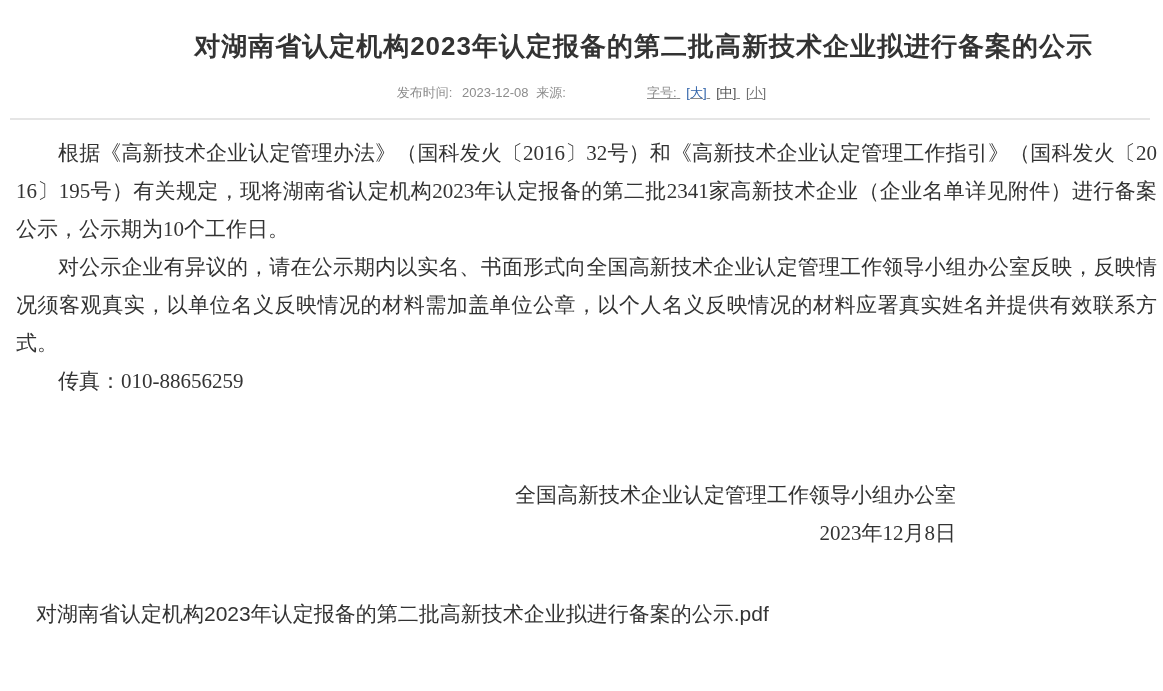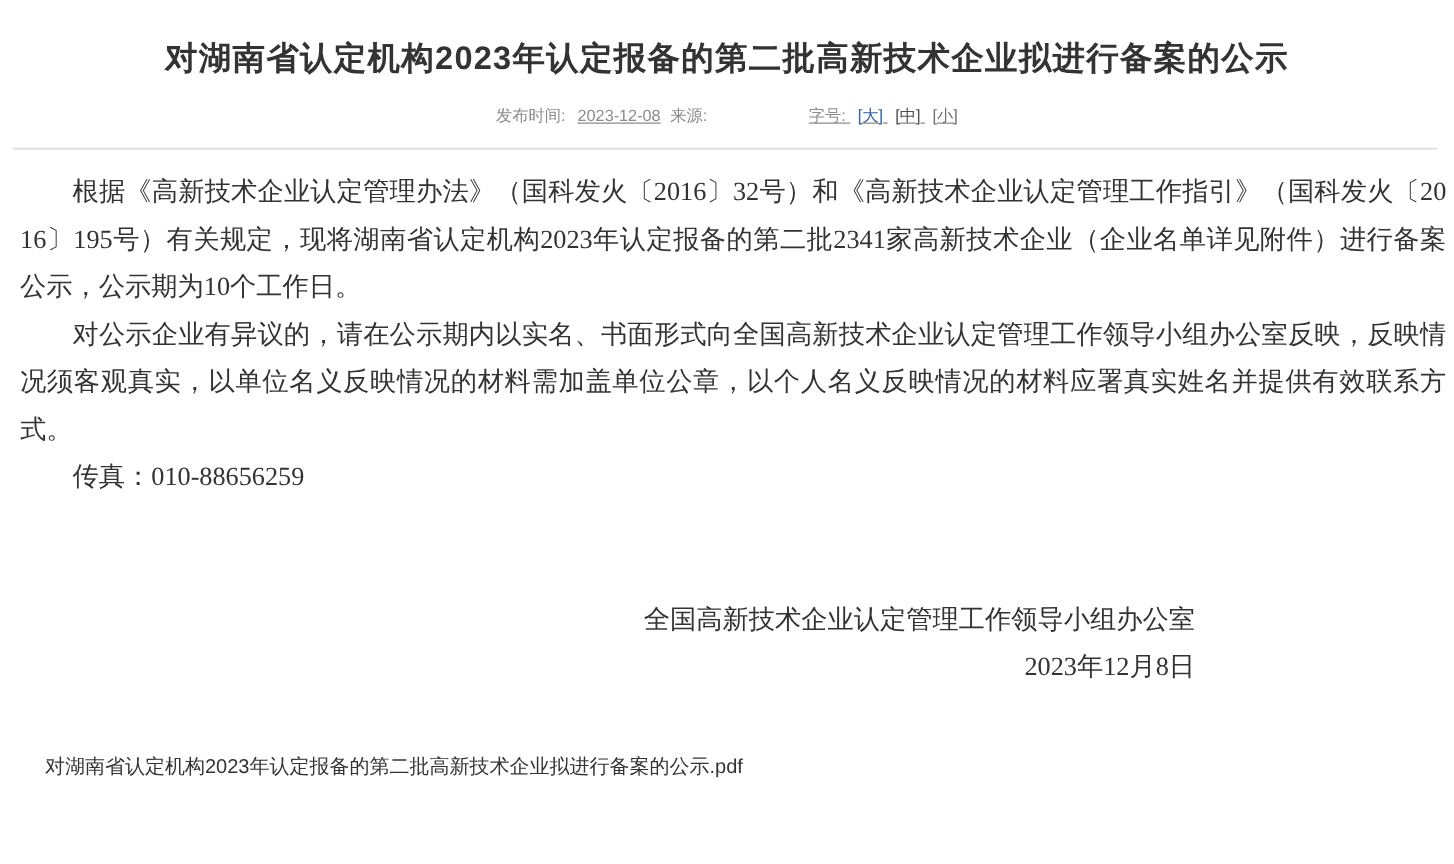--- a/index.html
+++ b/index.html
@@ -22,39 +22,39 @@
   .page {
     position: relative;
     width: 1163px;
     height: 691px;
     background: var(--background);
     overflow: hidden;
   }
   
   .doc-title {
     margin: 30px 70px 0 70px;
-    text-align: center;
+    text-align: right;
     font-family: "Liberation Sans", "DejaVu Sans", sans-serif;
     font-weight: bold;
     font-size: 26px;
     line-height: 32px;
     letter-spacing: 1px;
     color: var(--text);
   }
   .meta-row {
     margin-top: 22px;
     text-align: center;
     font-family: "Liberation Sans", "DejaVu Sans", sans-serif;
     font-size: 13px;
     line-height: 18px;
     color: var(--meta);
     white-space: nowrap;
   }
   .meta-row .meta-item { display: inline; }
-  .meta-row .publish-date { margin: 0 4px 0 6px; text-decoration: underline; }
+  .meta-row .publish-date { margin: 0 4px 0 6px; }
   .source-gap { display: inline-block; width: 74px; }
   .fontsize-group { display: inline; text-decoration: underline; }
   .size-link {
     text-decoration: none;
     margin-left: 6px;
     cursor: pointer;
   }
   .size-large  { color: var(--accent-blue); }
   .size-medium { color: #4d4d4d; }
   .size-small  { color: #6e6e6e; }
@@ -80,21 +80,21 @@
   .spacer-line { height: 38px; }
   .signature-block {
     width: 940px;
     text-align: center;
   }
   .signature-block p { text-align: right; text-indent: 0; }
   
   .pdf-link-row {
     margin: 52px 0 6px 36px;
     font-family: "Liberation Sans", "DejaVu Sans", sans-serif;
-    font-size: 16px;
+    font-size: 21px;
     line-height: 20px;
   }
   .pdf-link {
     color: var(--text);
     text-decoration: none;
     cursor: pointer;
   }
 </style>
 </head>
 <body>

